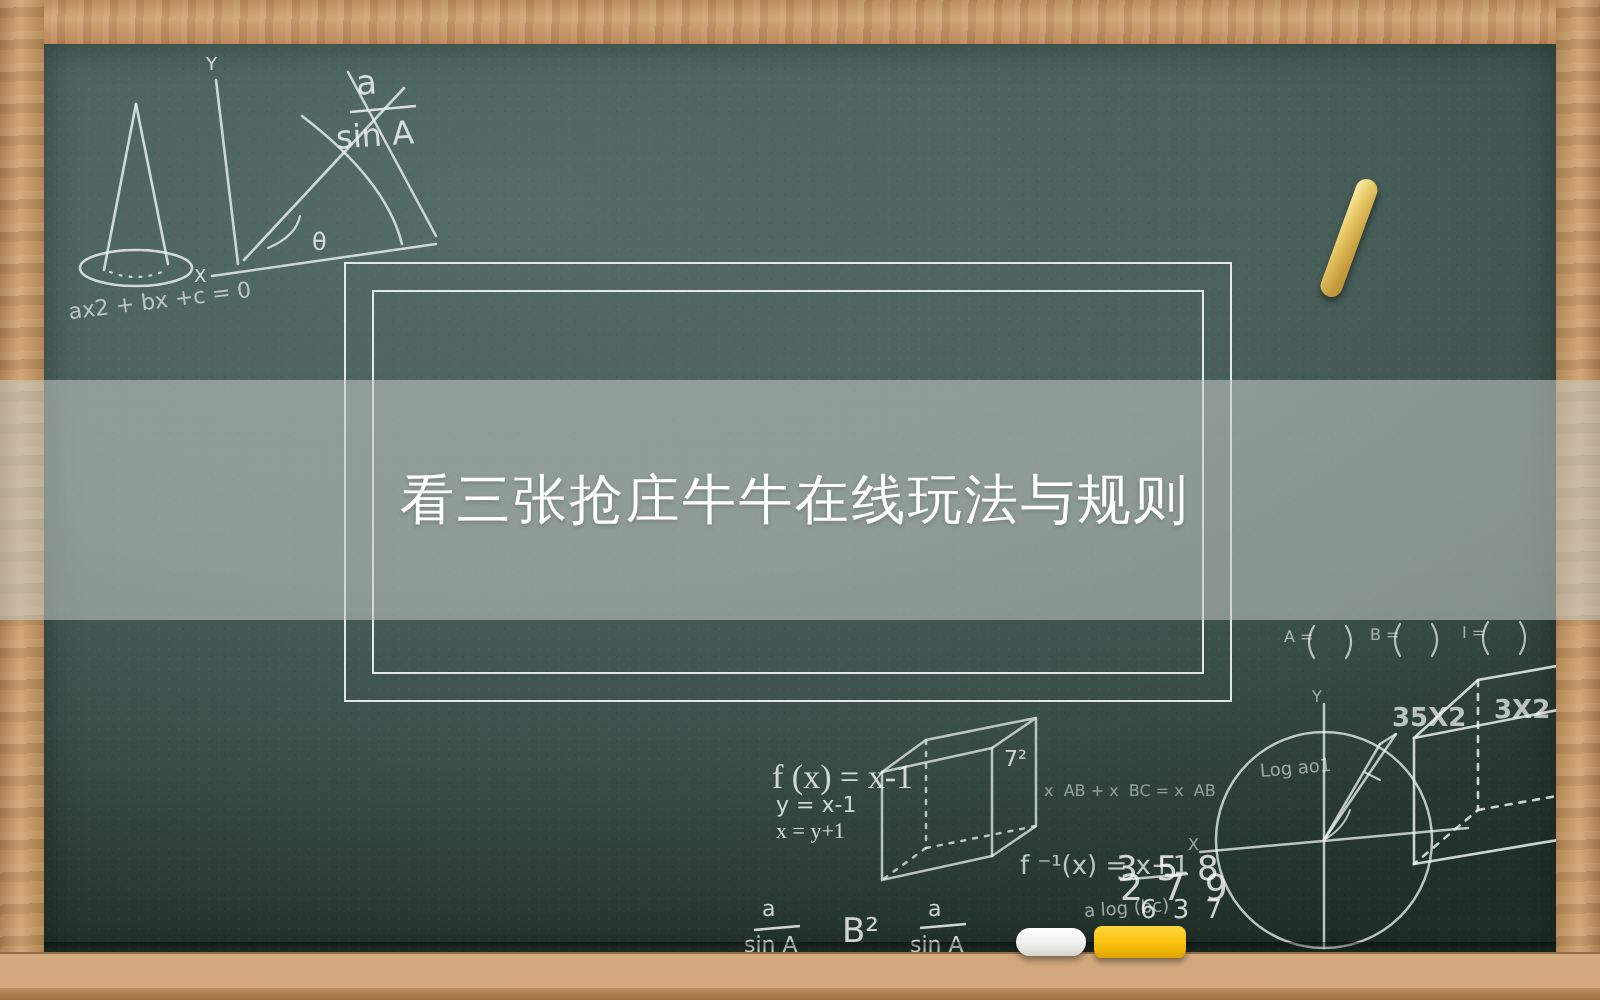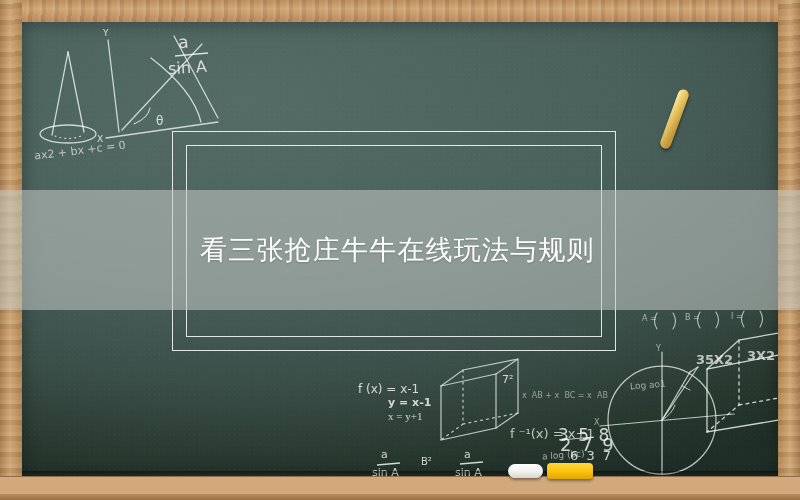--- a/index.html
+++ b/index.html
@@ -227,28 +227,28 @@
       </g>
     </svg>
 
     <div class="ctext" style="left:156px;top:10px;font-size:17px;transform:rotate(-4deg);">a</div>
     <div class="ctext" style="left:146px;top:36px;font-size:16px;transform:rotate(-4deg);">sin A</div>
     <div class="ctext" style="left:81px;top:6px;font-size:9px;">Y</div>
     <div class="ctext" style="left:75px;top:112px;font-size:9px;">X</div>
     <div class="ctext" style="left:134px;top:92px;font-size:12px;">θ</div>
     <div class="ctext" style="left:12px;top:122px;font-size:11px;transform:rotate(-7deg);opacity:.8;">ax2 + bx +c = 0</div>
 
-    <div class="ctext" style="left:336px;top:360px;font-size:12px;line-height:14px;">f (x) = x-1</div>
-    <div class="ctext" style="left:366px;top:374px;font-size:11px;font-weight:bold;">y = x-1</div>
+    <div class="ctext" style="left:364px;top:360px;font-size:17px;line-height:14px;font-family:Liberation Serif, serif;">f (x) = x-1</div>
+    <div class="ctext" style="left:366px;top:374px;font-size:11px;">y = x-1</div>
     <div class="ctext" style="left:366px;top:388px;font-size:11px;font-family:Liberation Serif, serif;">x = y+1</div>
     <div class="ctext" style="left:480px;top:351px;font-size:11px;">7²</div>
     <div class="ctext" style="left:500px;top:369px;font-size:8px;opacity:.62;">x  AB + x  BC = x  AB</div>
     <div class="ctext" style="left:359px;top:426px;font-size:11px;">a</div>
     <div class="ctext" style="left:350px;top:444px;font-size:11px;">sin A</div>
-    <div class="ctext" style="left:399px;top:434px;font-size:10px;">B²</div>
+    <div class="ctext" style="left:399px;top:434px;font-size:17px;">B²</div>
     <div class="ctext" style="left:442px;top:426px;font-size:11px;">a</div>
     <div class="ctext" style="left:433px;top:444px;font-size:11px;">sin A</div>
     <div class="ctext" style="left:520px;top:428px;font-size:9px;transform:rotate(-4deg);opacity:.72;">a log (bc)</div>
 
     <div class="ctext" style="left:674px;top:330px;font-size:13px;font-weight:bold;opacity:.88;">35X2</div>
     <div class="ctext" style="left:725px;top:326px;font-size:13px;font-weight:bold;opacity:.88;">3X2</div>
     <div class="ctext" style="left:608px;top:358px;font-size:9px;transform:rotate(-5deg);opacity:.7;">Log ao1</div>
     <div class="ctext" style="left:460px;top:404px;font-size:13px;opacity:.9;margin-left:28px;">f ⁻¹(x) = x+1</div>
     <div class="ctext" style="left:536px;top:403px;font-size:17px;letter-spacing:2px;text-align:right;">3 5 8</div>
     <div class="ctext" style="left:538px;top:412px;font-size:18px;letter-spacing:2px;">2 7 9</div>

